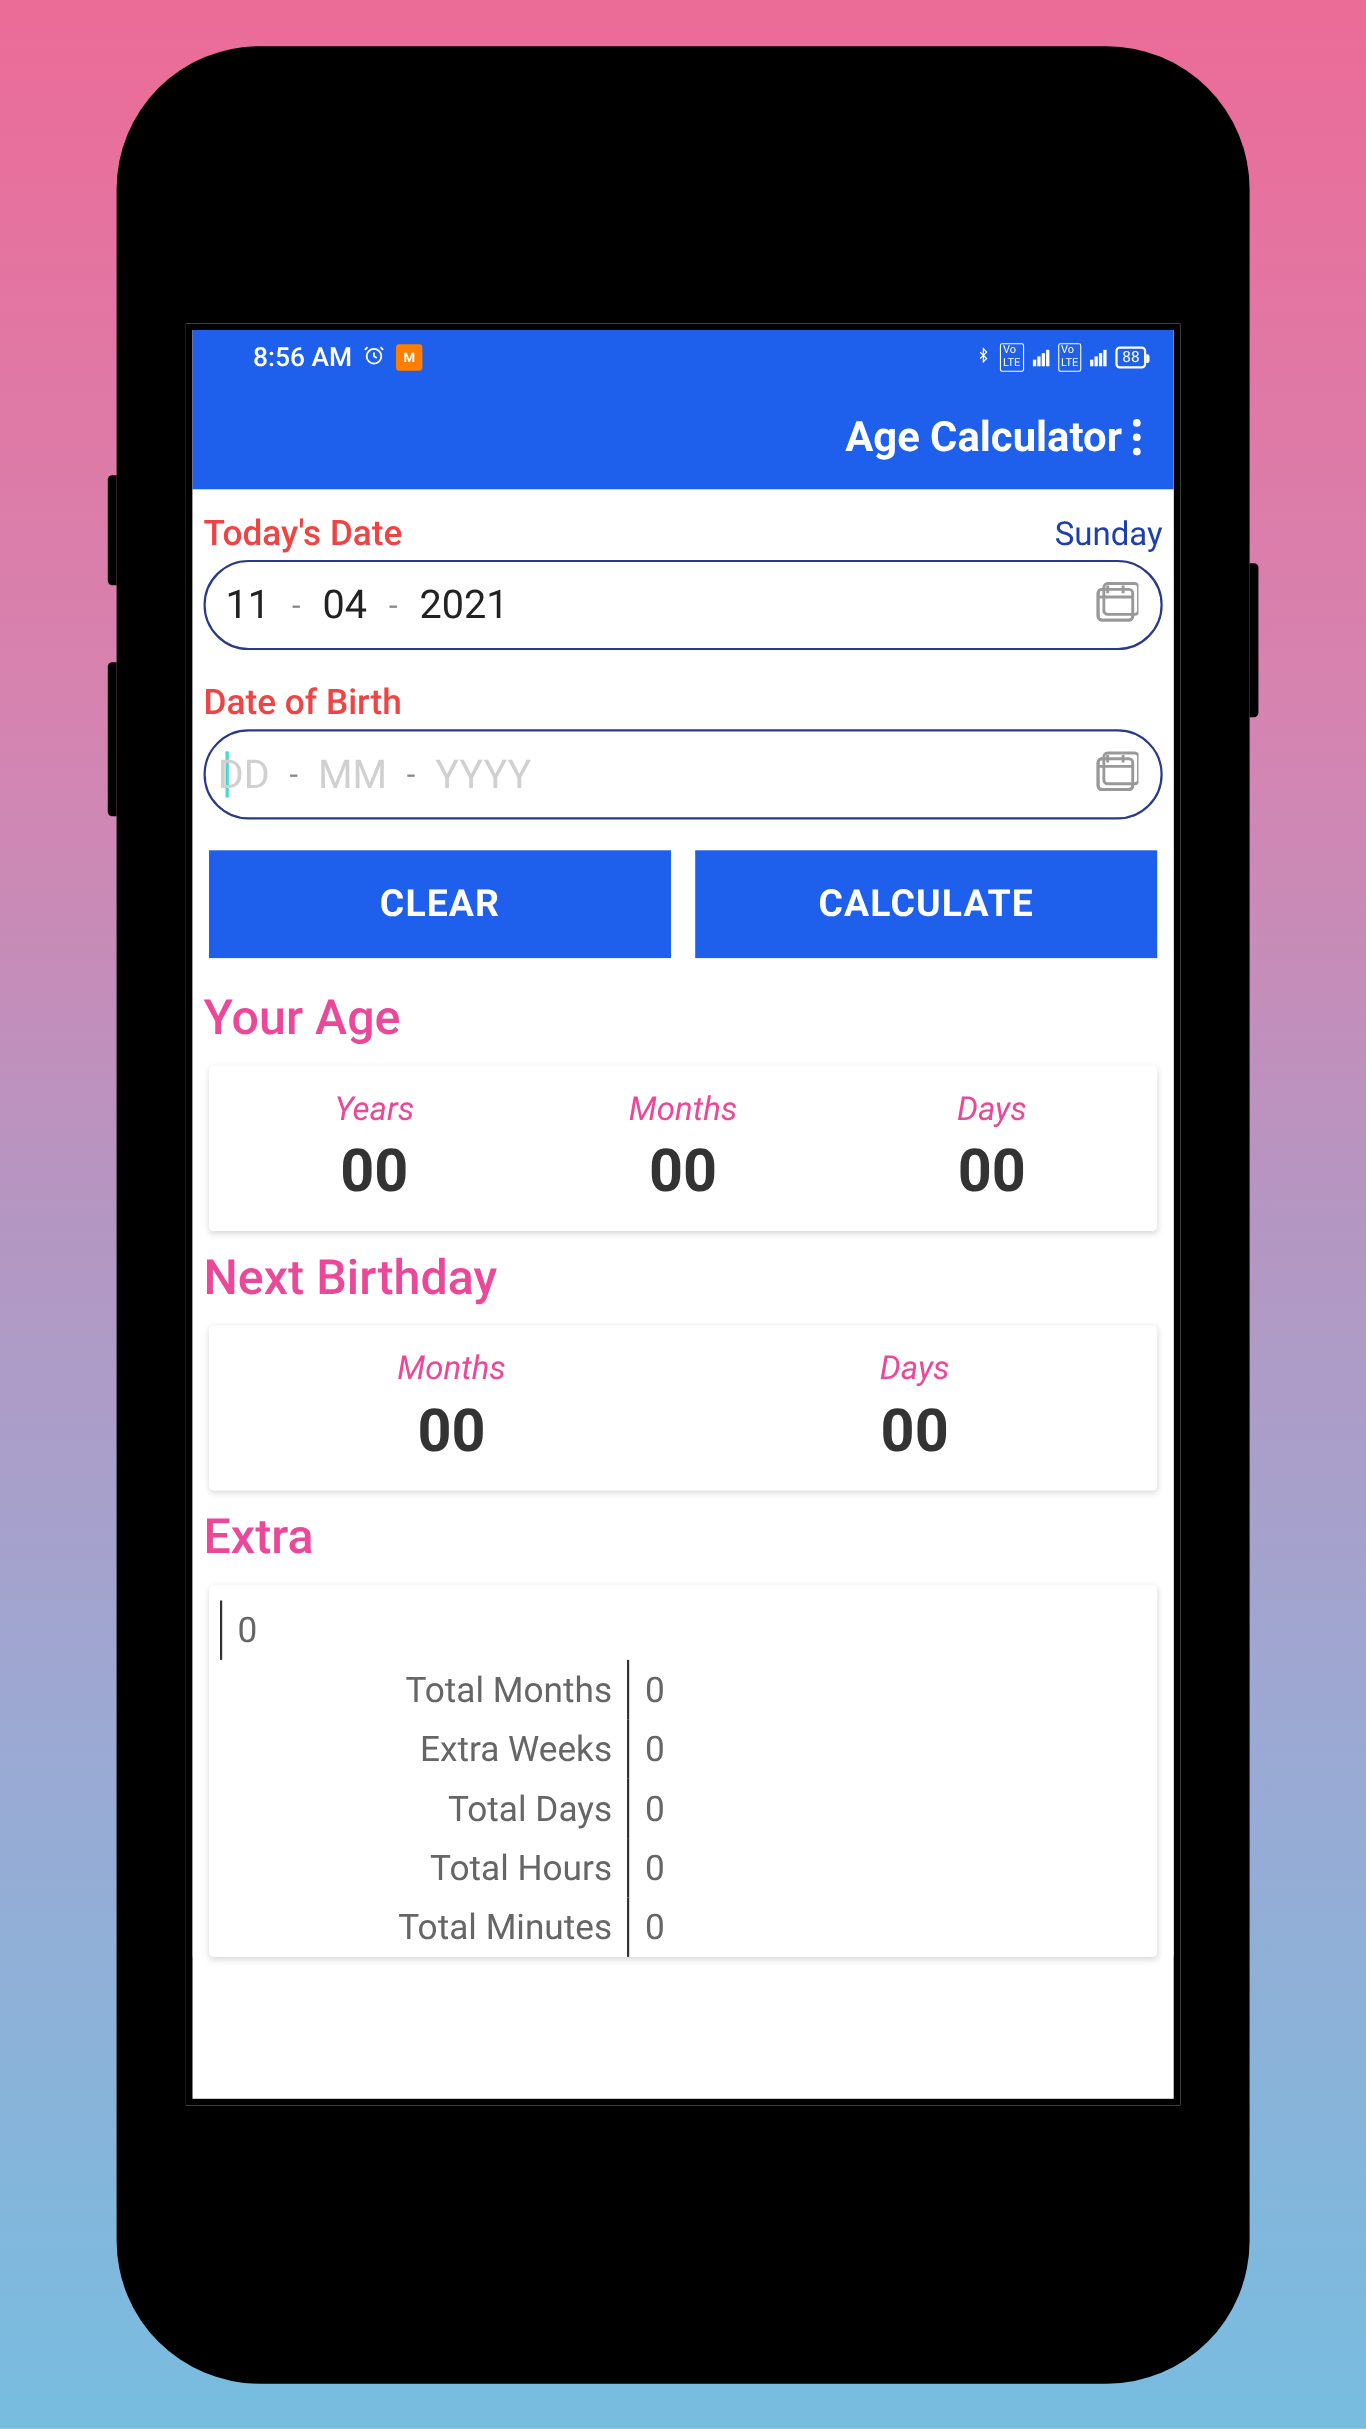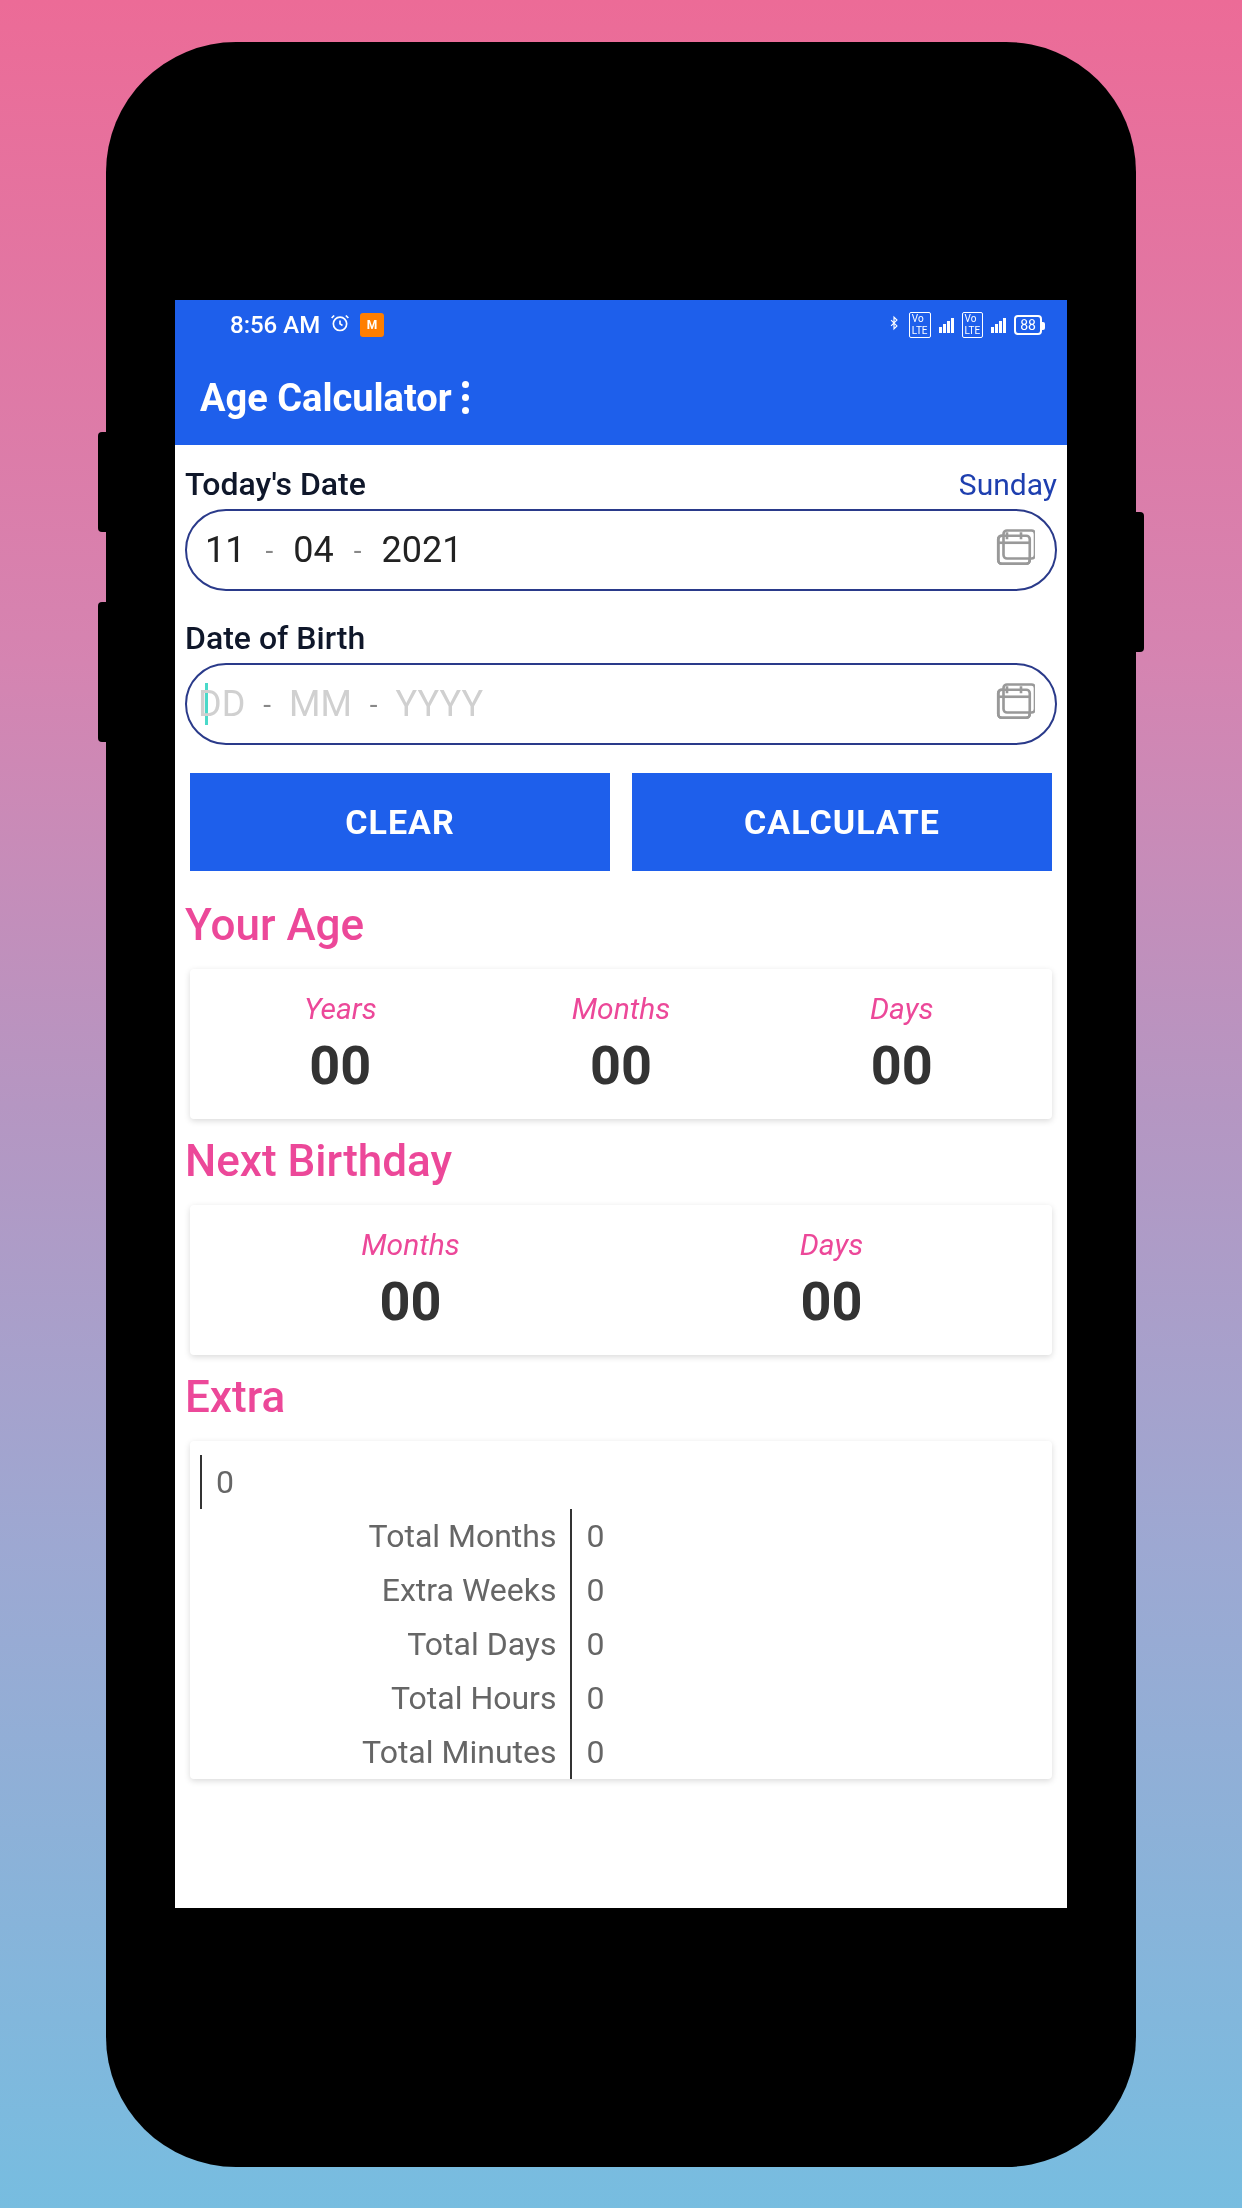--- a/index.html
+++ b/index.html
@@ -68,29 +68,29 @@
 }
 .status-left { display: flex; align-items: center; gap: 10px; }
 .status-right { display: flex; align-items: center; gap: 8px; font-size: 18px; }
 .status-time { font-weight: 500; margin-left: 30px; }
 .app-bar {
   height: 95px;
   background: #1e5feb;
   color: #fff;
   display: flex;
   align-items: center;
-  justify-content: flex-start;
+  justify-content: flex-end;
   padding: 0 20px 0 25px;
 }
 .app-title { font-size: 38px; font-weight: 700; }
 .menu-dots { display: flex; flex-direction: column; gap: 6px; padding: 10px; }
 .dot { width: 7px; height: 7px; background: #fff; border-radius: 50%; }
 .content { padding: 20px 10px 0 10px; background: #fff; }
 .label-row { display: flex; justify-content: space-between; align-items: baseline; margin-bottom: 6px; }
-.field-label { font-size: 32px; color: #0f172a; font-weight: 500; }
+.field-label { font-size: 32px; color: #ef4444; font-weight: 500; }
 .day-label { font-size: 30px; color: #1e3faf; }
 .date-field {
   border: 2px solid #2a3a8a;
   border-radius: 42px;
   height: 82px;
   display: flex;
   align-items: center;
   padding: 0 18px;
   margin-bottom: 28px;
   position: relative;

